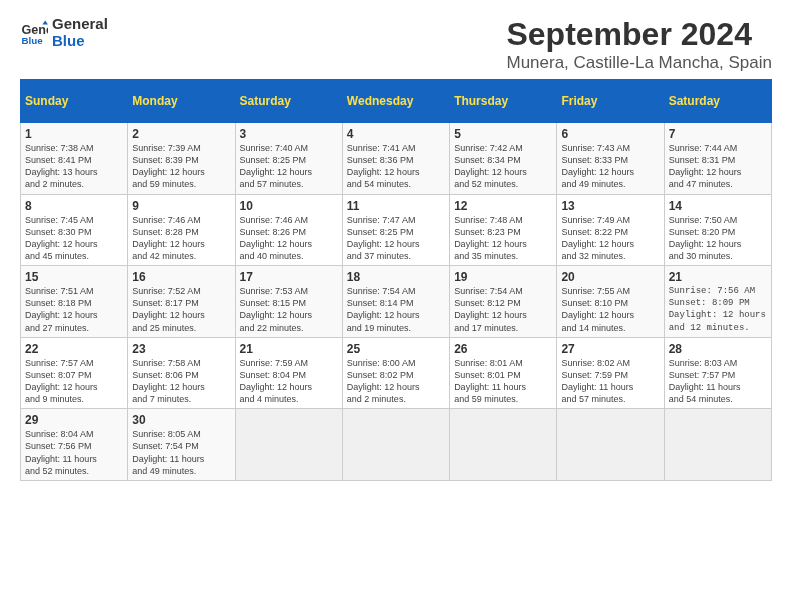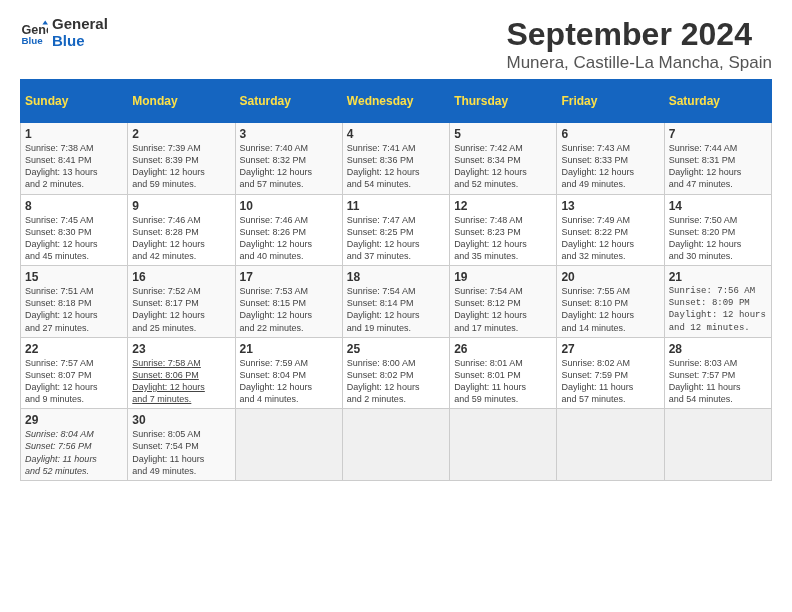--- a/index.html
+++ b/index.html
@@ -131,21 +131,21 @@
           <td>
             <span class="day-number">2</span>
             <div class="day-info" style="white-space: pre-line;">Sunrise: 7:39 AM
 Sunset: 8:39 PM
 Daylight: 12 hours
 and 59 minutes.</div>
           </td>
           <td>
             <span class="day-number">3</span>
             <div class="day-info" style="white-space: pre-line;">Sunrise: 7:40 AM
-Sunset: 8:32 PM
+Sunset: 8:25 PM
 Daylight: 12 hours
 and 57 minutes.</div>
           </td>
           <td>
             <span class="day-number">4</span>
             <div class="day-info" style="white-space: pre-line;">Sunrise: 7:41 AM
 Sunset: 8:36 PM
 Daylight: 12 hours
 and 54 minutes.</div>
           </td>
@@ -276,21 +276,21 @@
         <tr>
           <td>
             <span class="day-number">22</span>
             <div class="day-info" style="white-space: pre-line;">Sunrise: 7:57 AM
 Sunset: 8:07 PM
 Daylight: 12 hours
 and 9 minutes.</div>
           </td>
           <td>
             <span class="day-number">23</span>
-            <div class="day-info" style="white-space: pre-line; text-decoration: underline;">Sunrise: 7:58 AM
+            <div class="day-info" style="white-space: pre-line;">Sunrise: 7:58 AM
 Sunset: 8:06 PM
 Daylight: 12 hours
 and 7 minutes.</div>
           </td>
           <td>
             <span class="day-number">21</span>
             <div class="day-info" style="white-space: pre-line;">Sunrise: 7:59 AM
 Sunset: 8:04 PM
 Daylight: 12 hours
 and 4 minutes.</div>
@@ -320,21 +320,21 @@
             <span class="day-number">28</span>
             <div class="day-info" style="white-space: pre-line;">Sunrise: 8:03 AM
 Sunset: 7:57 PM
 Daylight: 11 hours
 and 54 minutes.</div>
           </td>
         </tr>
         <tr>
           <td>
             <span class="day-number">29</span>
-            <div class="day-info" style="white-space: pre-line; font-style: italic;">Sunrise: 8:04 AM
+            <div class="day-info" style="white-space: pre-line;">Sunrise: 8:04 AM
 Sunset: 7:56 PM
 Daylight: 11 hours
 and 52 minutes.</div>
           </td>
           <td>
             <span class="day-number">30</span>
             <div class="day-info" style="white-space: pre-line;">Sunrise: 8:05 AM
 Sunset: 7:54 PM
 Daylight: 11 hours
 and 49 minutes.</div>

